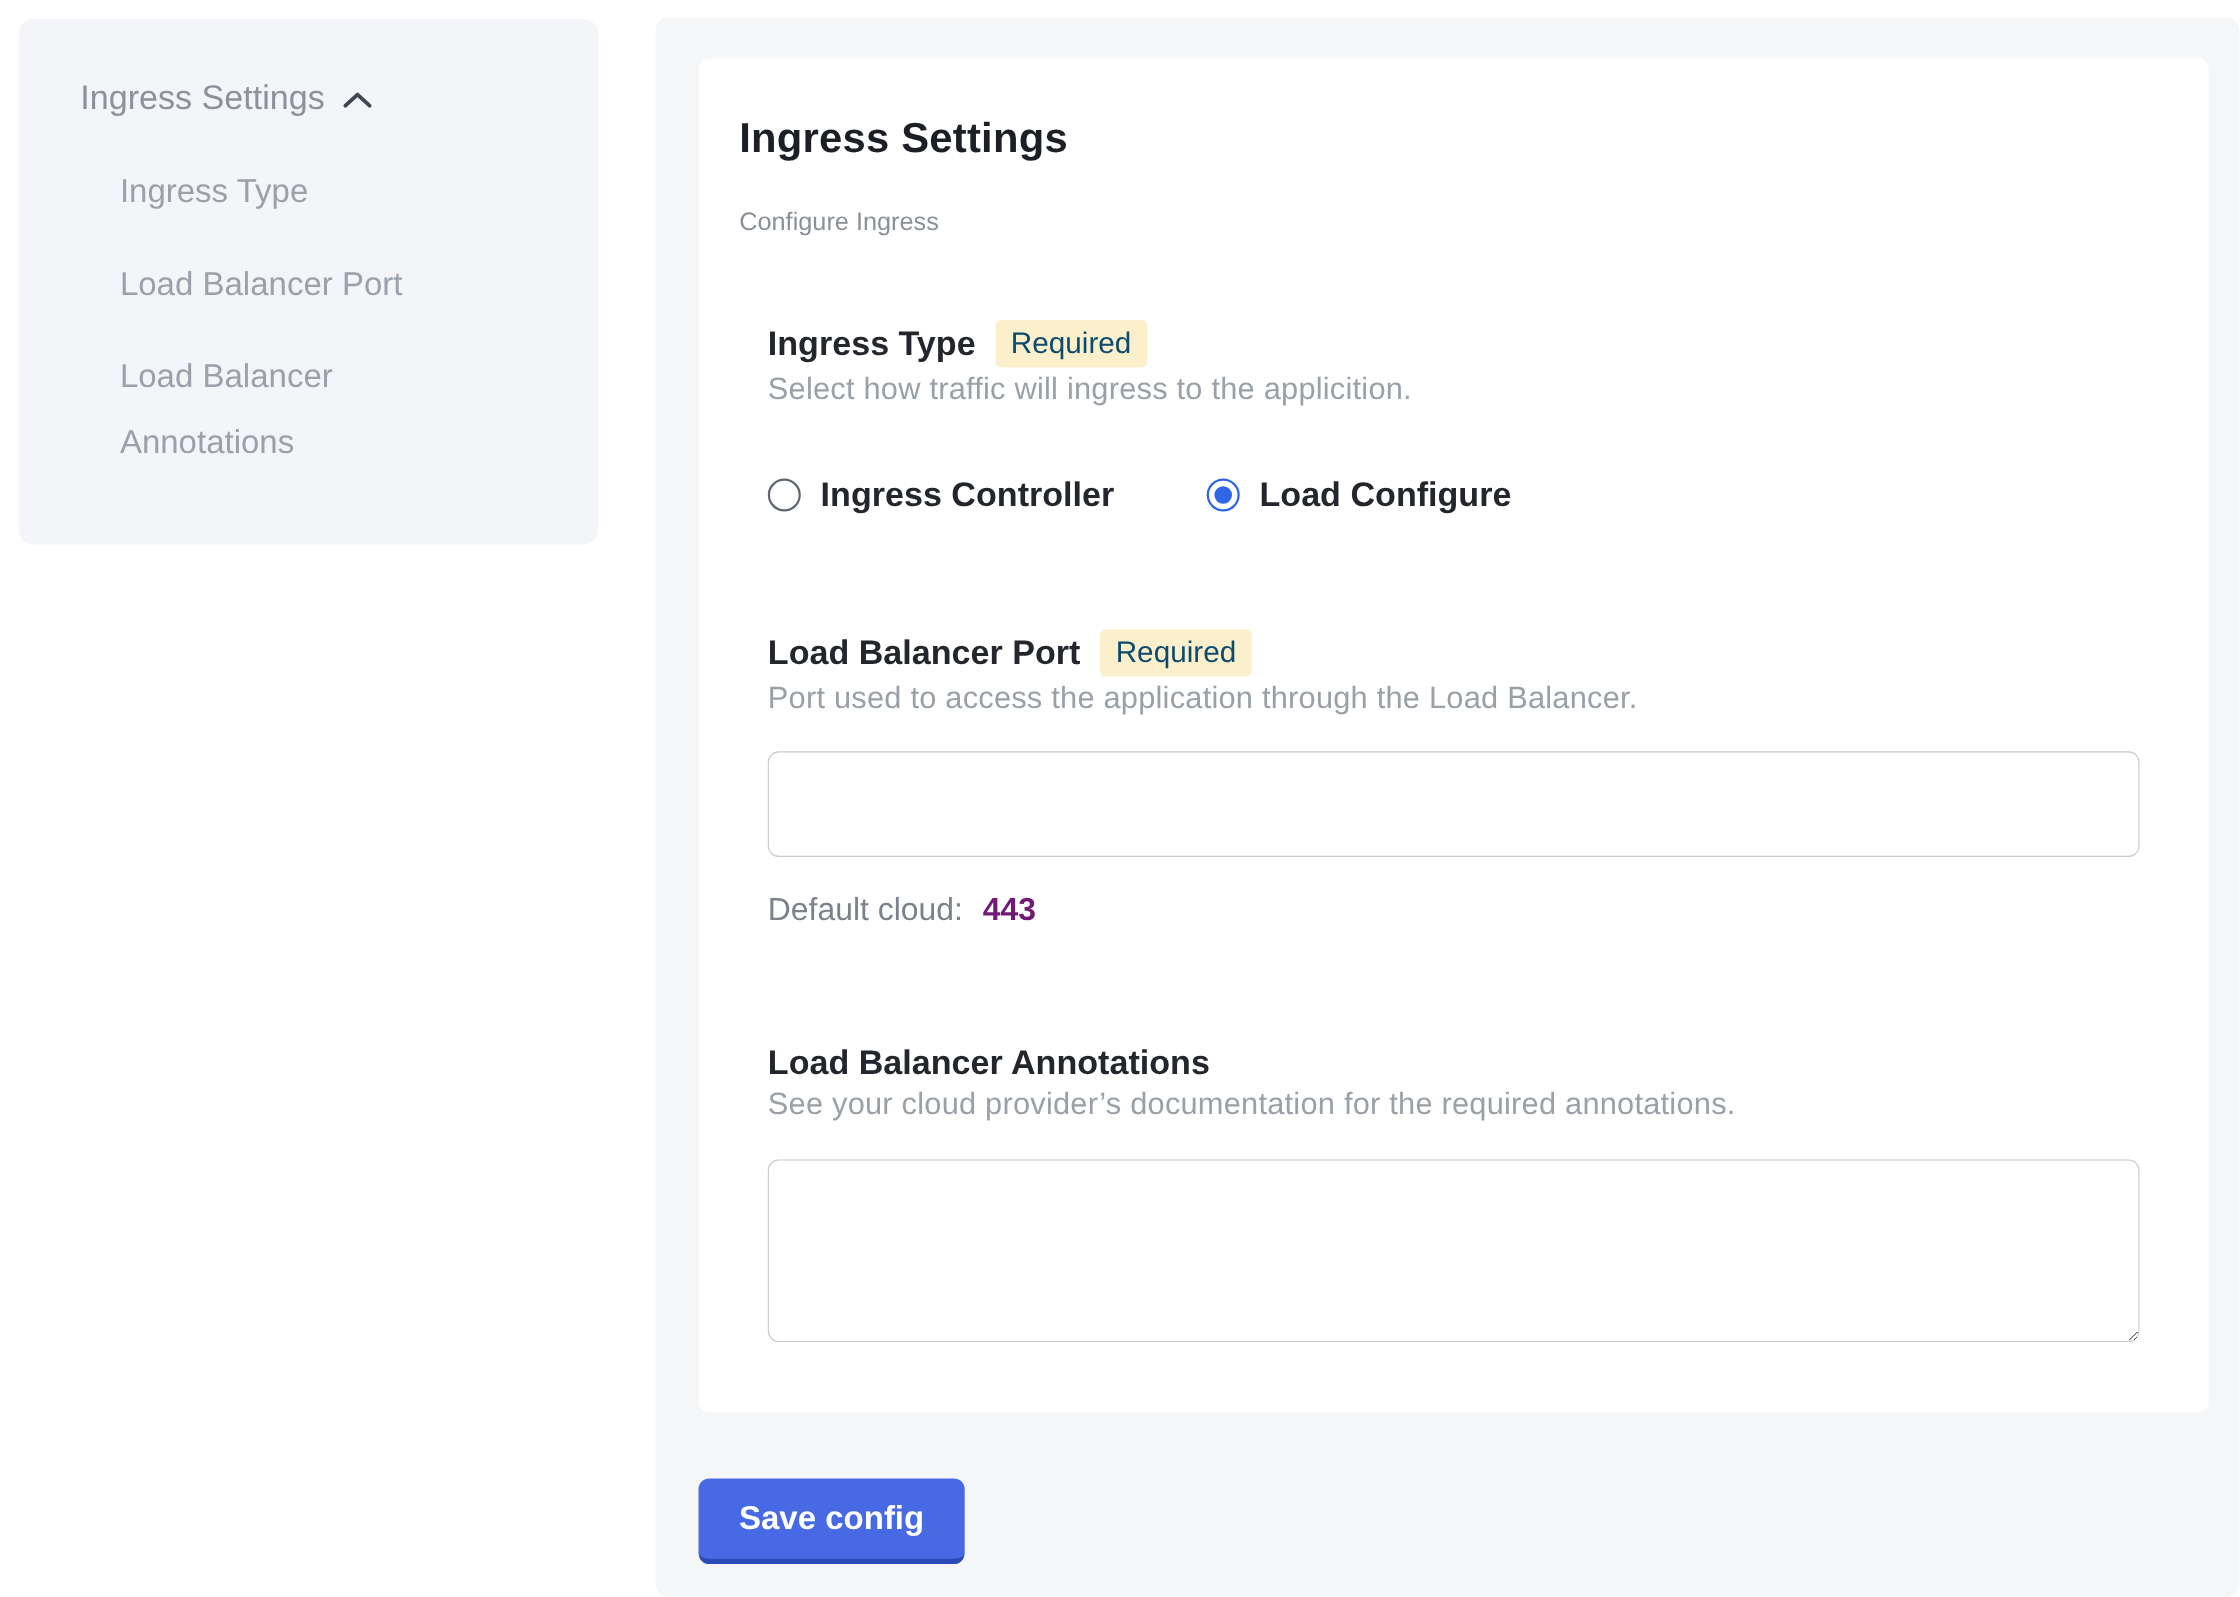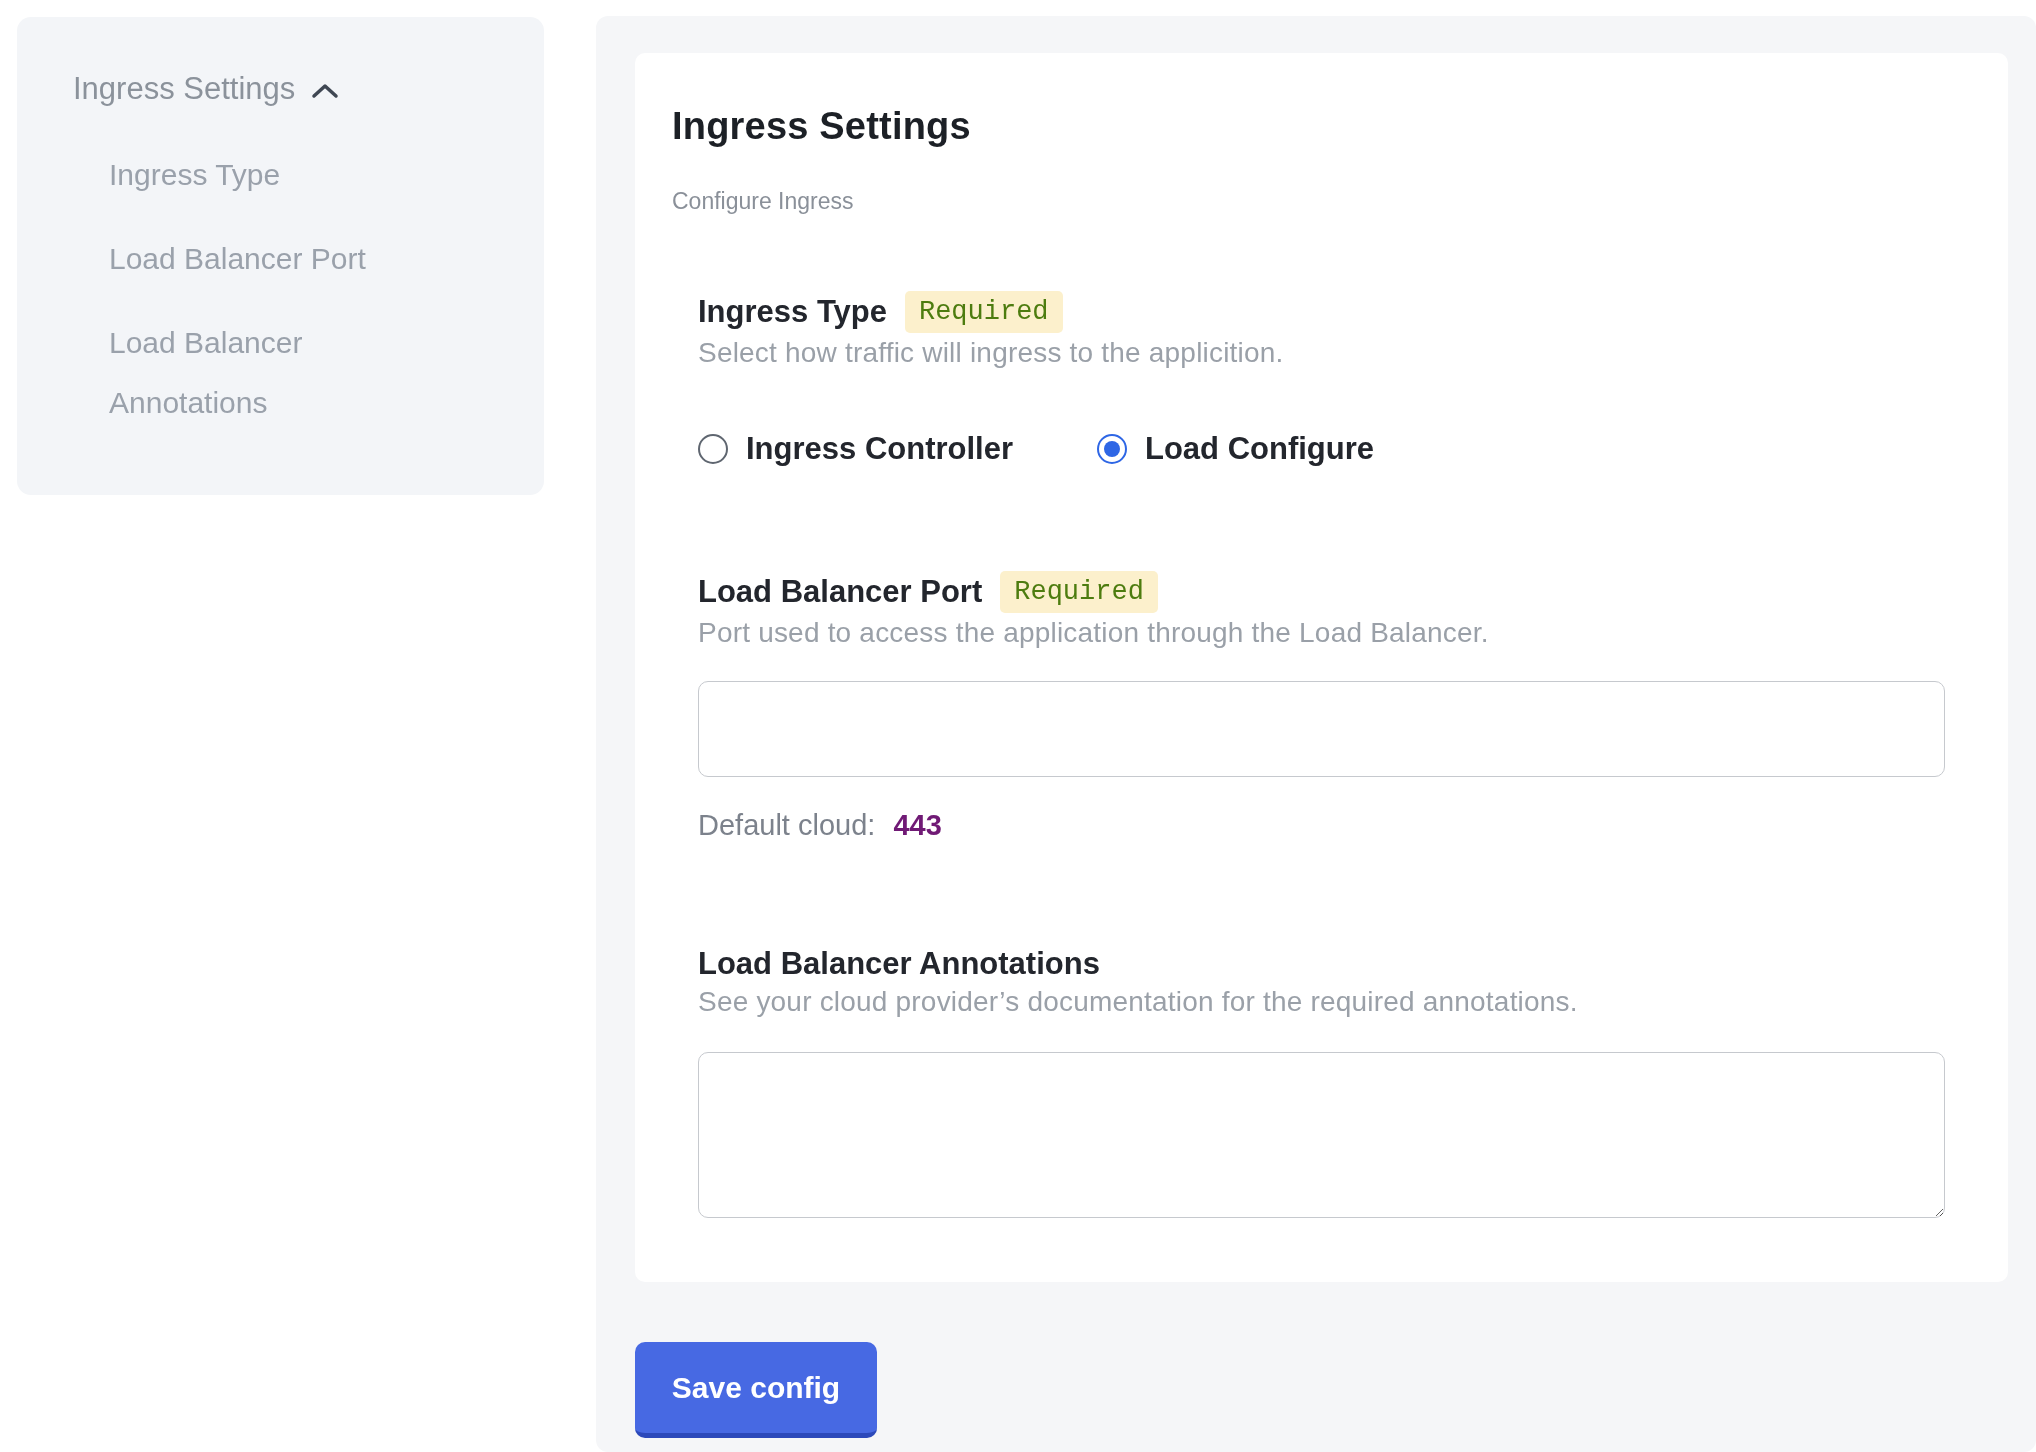--- a/index.html
+++ b/index.html
@@ -85,25 +85,24 @@
     align-items: center;
     gap: 18px;
   }
   .field-title {
     font-size: 31px;
     font-weight: 700;
     color: #23262d;
   }
   .badge {
     background: #fcf0cc;
-    color: #4d7c0f;
+    color: #0c4a6e;
     font-size: 27px;
     padding: 6px 14px;
     border-radius: 5px;
-    font-family: Liberation Mono, monospace;
   }
   .field-desc {
     margin-top: 4px;
     font-size: 28px;
     color: #9aa0a8;
     letter-spacing: 0.2px;
   }
 
   .section-ingress-type { margin-top: 76px; }
   .radio-row {
@@ -187,21 +186,21 @@
     padding: 18px 24px;
     font-family: inherit;
     outline: none;
     resize: both;
   }
 
   .save-button {
     display: inline-block;
     margin: 60px 0 0 39px;
     min-width: 242px;
-    height: 96px;
+    height: 78px;
     padding: 0 36px;
     background: #4769e3;
     border: none;
     border-bottom: 5px solid #2c49ba;
     border-radius: 10px;
     color: #ffffff;
     font-size: 30px;
     font-weight: 700;
     font-family: inherit;
     cursor: pointer;

